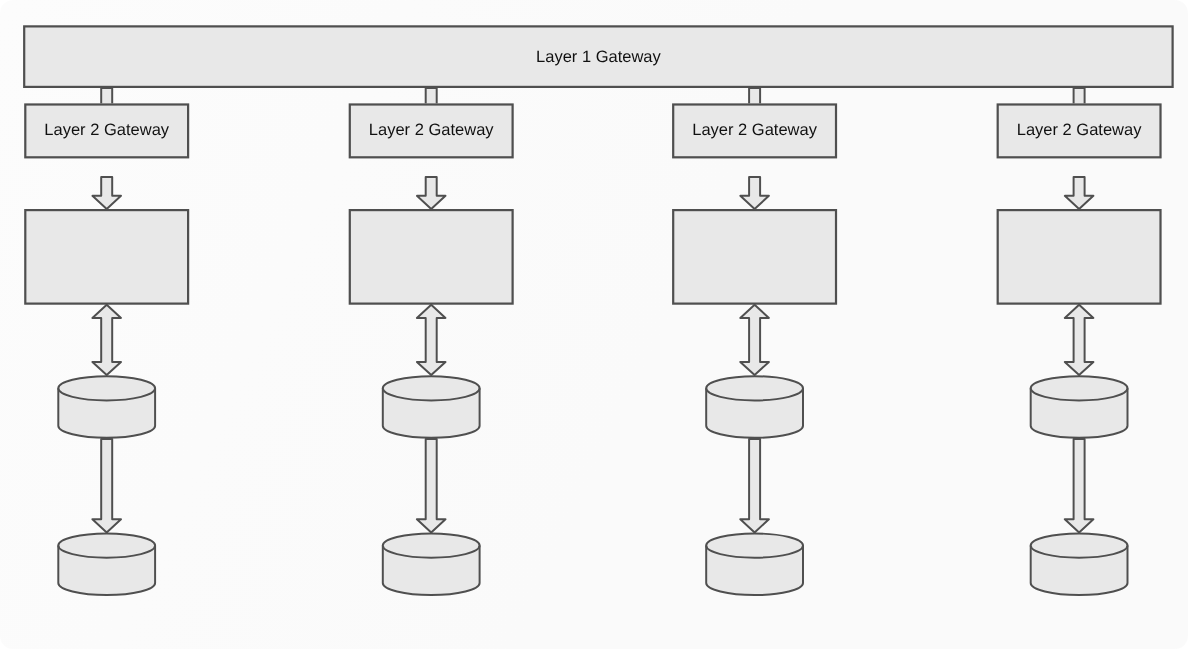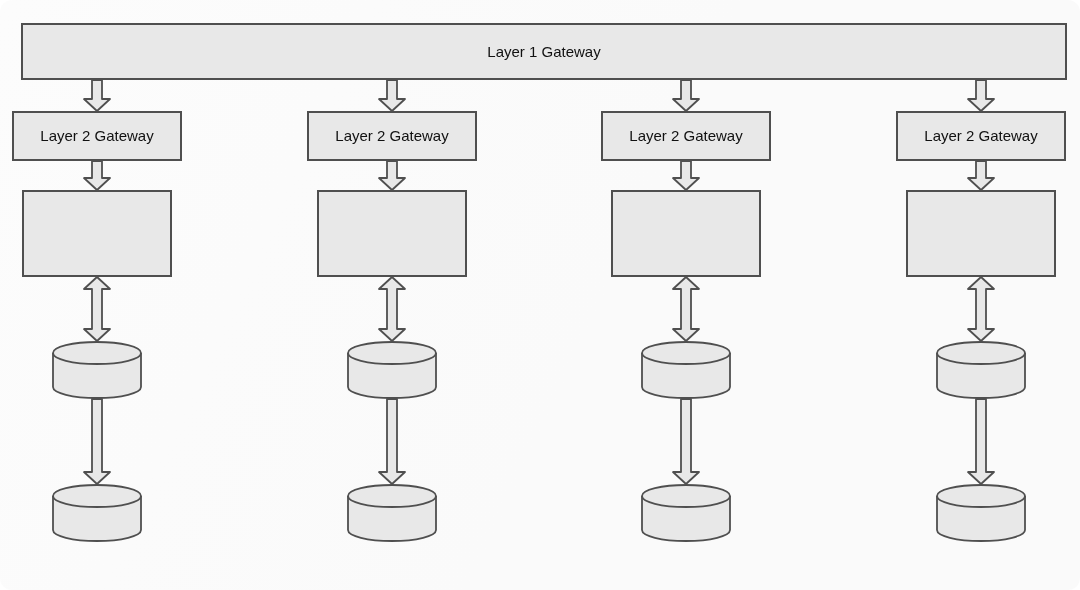--- a/index.html
+++ b/index.html
@@ -31,21 +31,21 @@
   .column{
     position:absolute;top:0;bottom:0;width:150px;
   }
   .col-1{left:22px;}
   .col-2{left:317px;}
   .col-3{left:611px;}
   .col-4{left:906px;}
   .column > *{
     position:absolute;left:50%;transform:translateX(-50%);
   }
-  .gateway-box{top:111px;width:170px;height:50px;}
+  .gateway-box{top:94px;width:150px;height:50px;}
   .subsystem-box{top:190px;width:150px;height:87px;}
   .arrow-svg{overflow:visible;display:block;}
   .arrow-a1{top:80px;}
   .arrow-a2{top:161px;}
   .arrow-a3{top:277px;}
   .arrow-a4{top:399px;}
   .cyl-top{top:341px;}
   .cyl-bottom{top:484px;}
   .shape-fill{
     fill:var(--node-fill);

